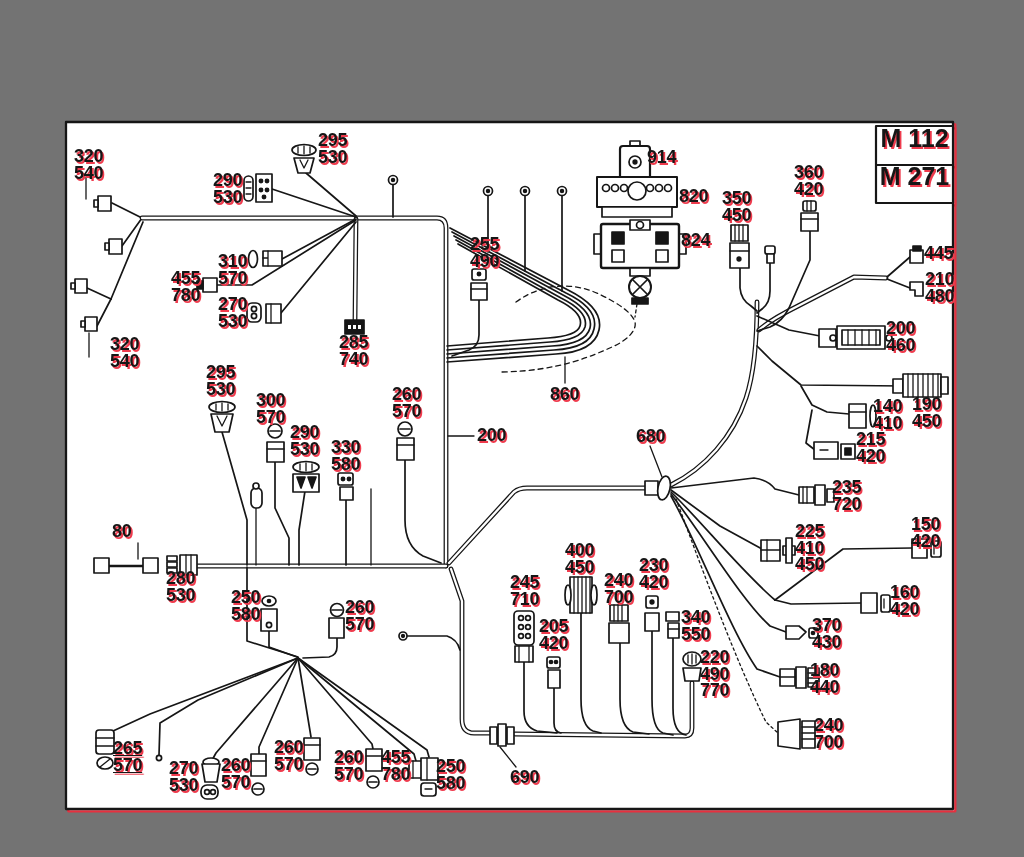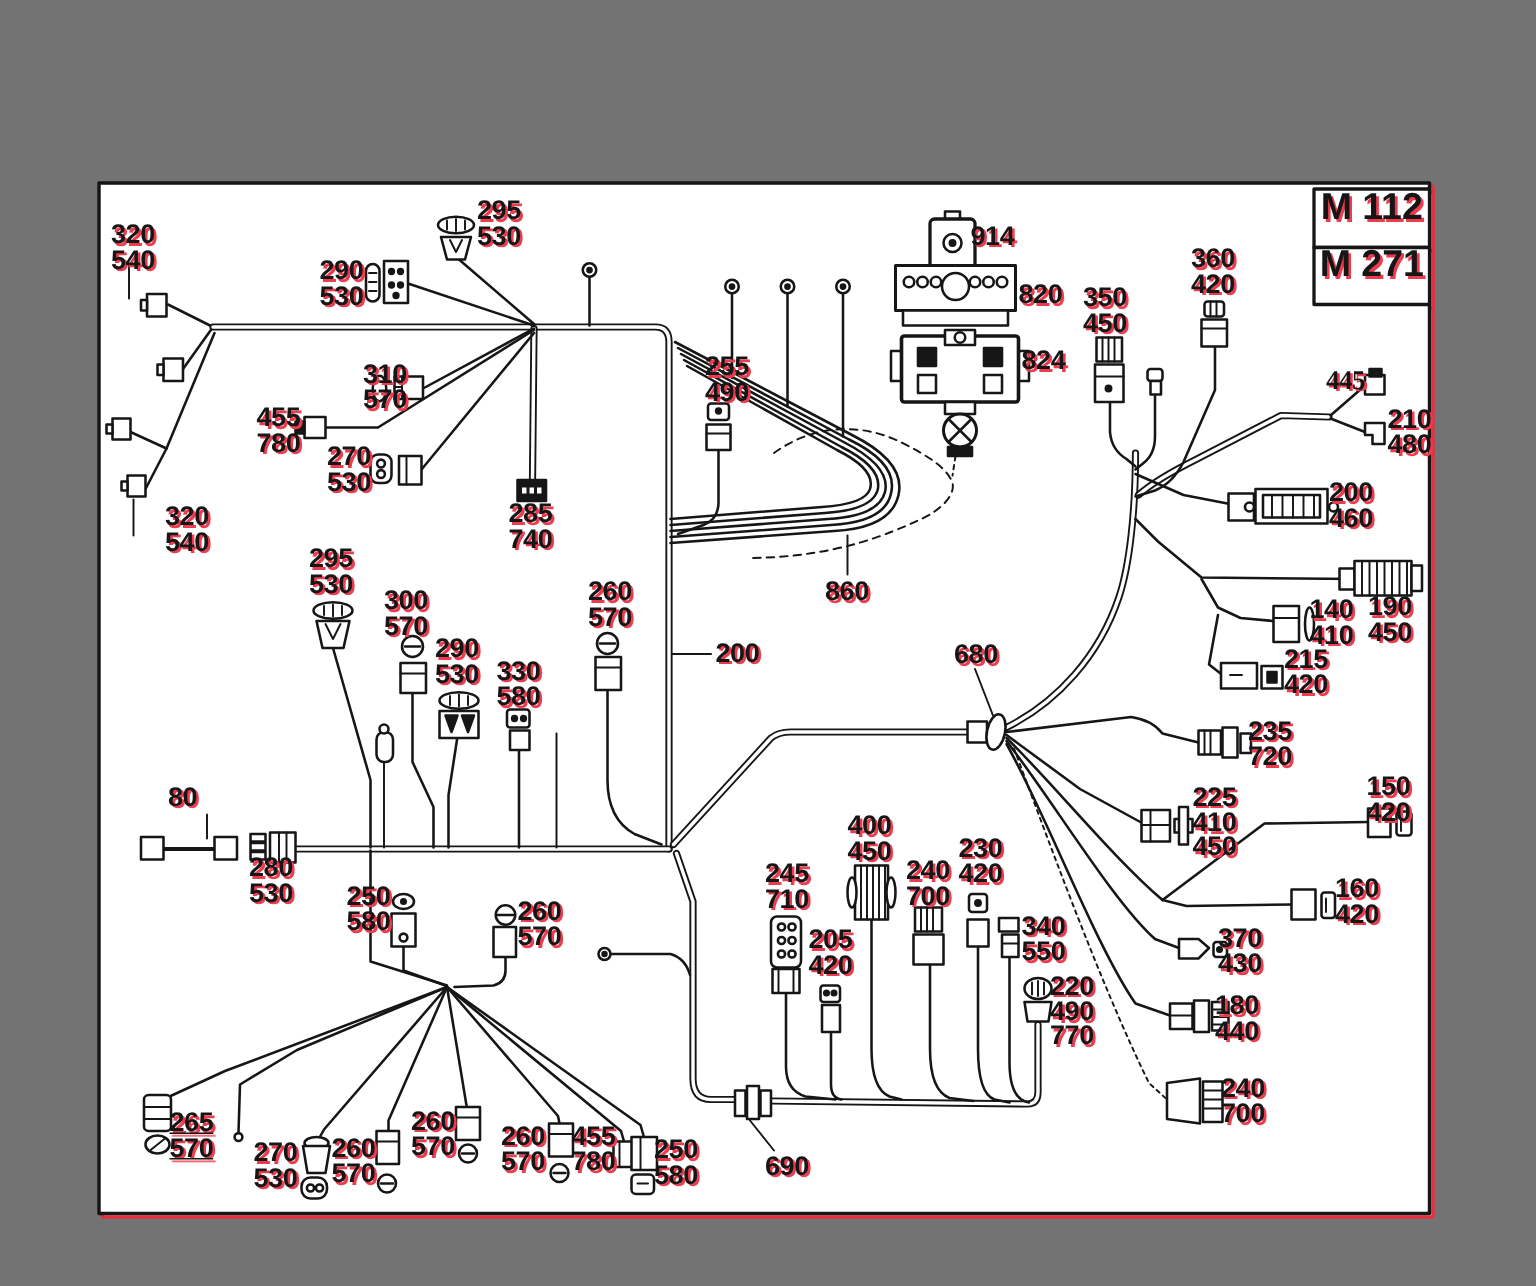--- a/index.html
+++ b/index.html
@@ -980,21 +980,21 @@
         <div>540</div>
       </div>
       <div class="part-label" style="left: 213px; top: 172px;">
         <div>290</div>
         <div>530</div>
       </div>
       <div class="part-label" style="left: 318px; top: 132px;">
         <div>295</div>
         <div>530</div>
       </div>
-      <div class="part-label" style="left: 218px; top: 241px; margin-left: 24px;">
+      <div class="part-label" style="left: 218px; top: 253px;">
         <div>310</div>
         <div>570</div>
       </div>
       <div class="part-label" style="left: 171px; top: 270px;">
         <div>455</div>
         <div>780</div>
       </div>
       <div class="part-label" style="left: 218px; top: 296px;">
         <div>270</div>
         <div>530</div>
@@ -1050,21 +1050,21 @@
         <div>824</div>
       </div>
       <div class="part-label" style="left: 722px; top: 190px;">
         <div>350</div>
         <div>450</div>
       </div>
       <div class="part-label" style="left: 794px; top: 164px;">
         <div>360</div>
         <div>420</div>
       </div>
-      <div class="part-label" style="left: 884px; top: 245px; font-family: Liberation Serif, serif;">
+      <div class="part-label" style="left: 924px; top: 245px;">
         <div>445</div>
       </div>
       <div class="part-label" style="left: 925px; top: 271px;">
         <div>210</div>
         <div>480</div>
       </div>
       <div class="part-label" style="left: 886px; top: 320px;">
         <div>200</div>
         <div>460</div>
       </div>

